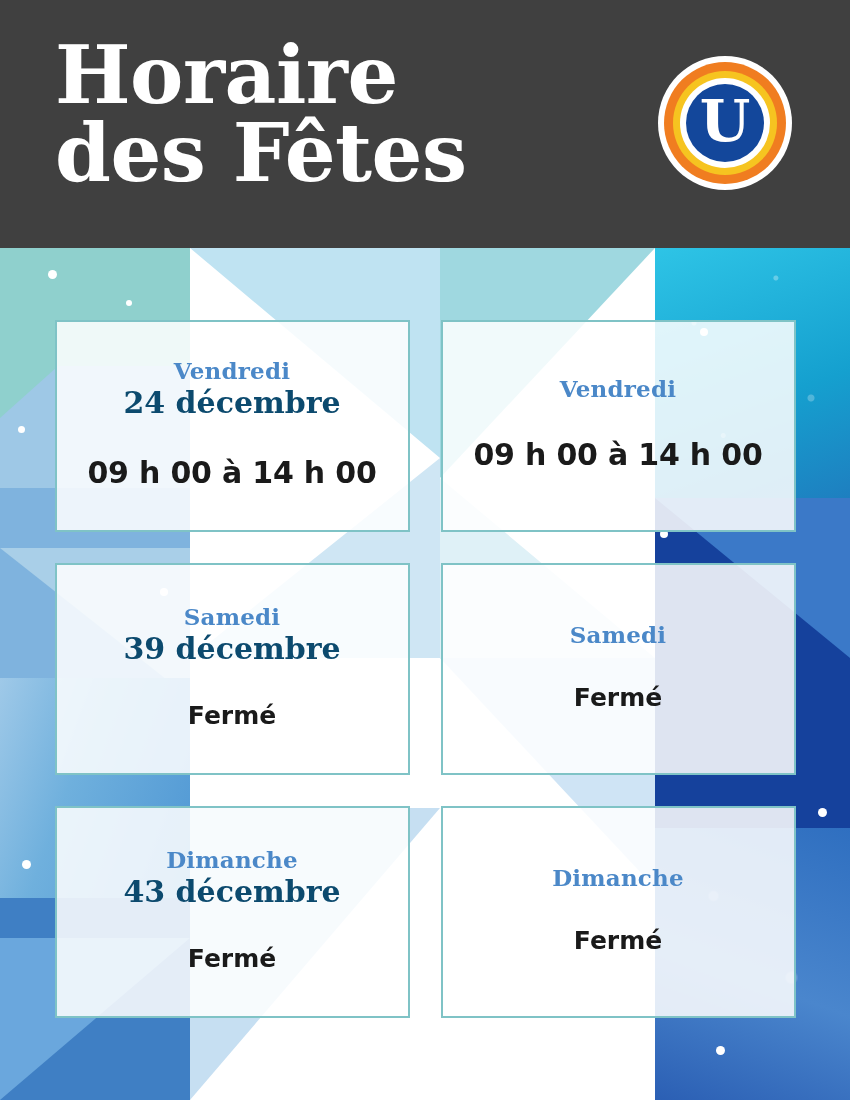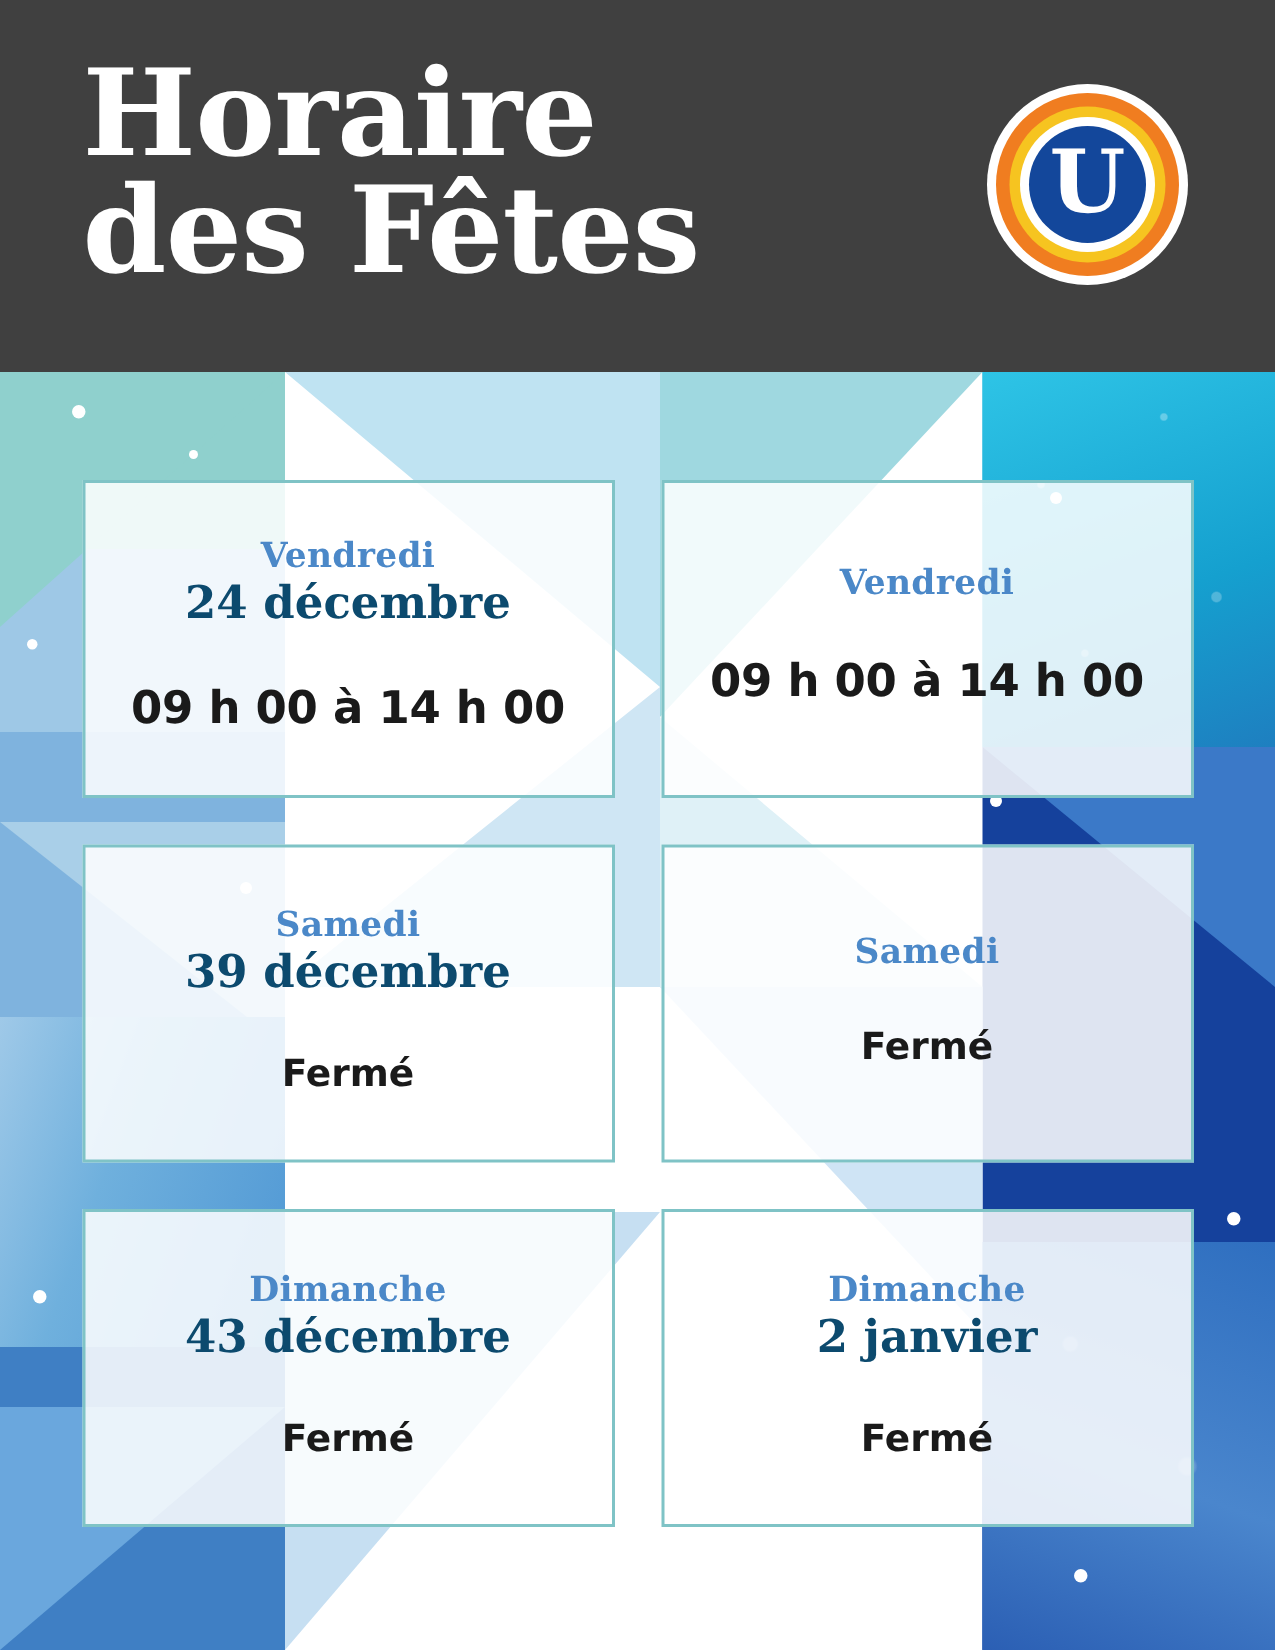--- a/index.html
+++ b/index.html
@@ -278,18 +278,17 @@
     </div>
 
     <div class="card">
       <div class="card-day">Dimanche</div>
       <div class="card-date"><span>43 décembre</span></div>
       <div class="card-hours closed">Fermé</div>
     </div>
 
     <div class="card">
       <div class="card-day">Dimanche</div>
-      <div class="card-date"><span>2 janvier</span></div>
       <div class="card-hours closed">Fermé</div>
     </div>
 
   </div>
 </div>
 
 </body></html>

